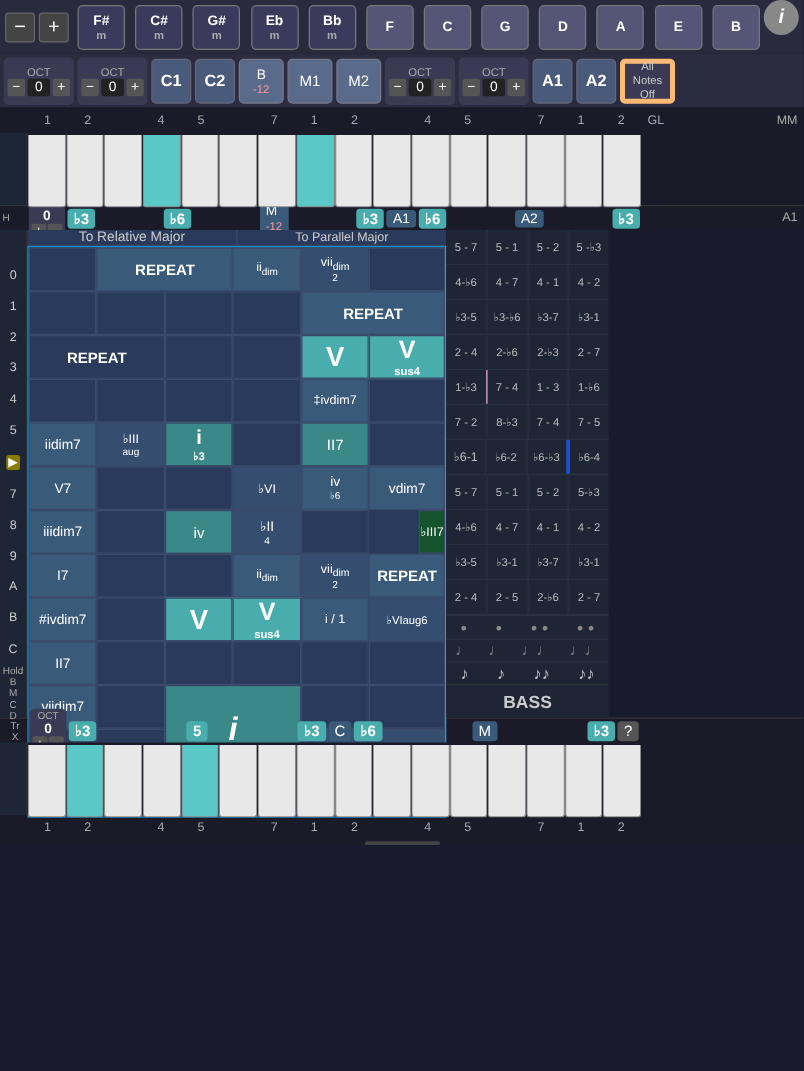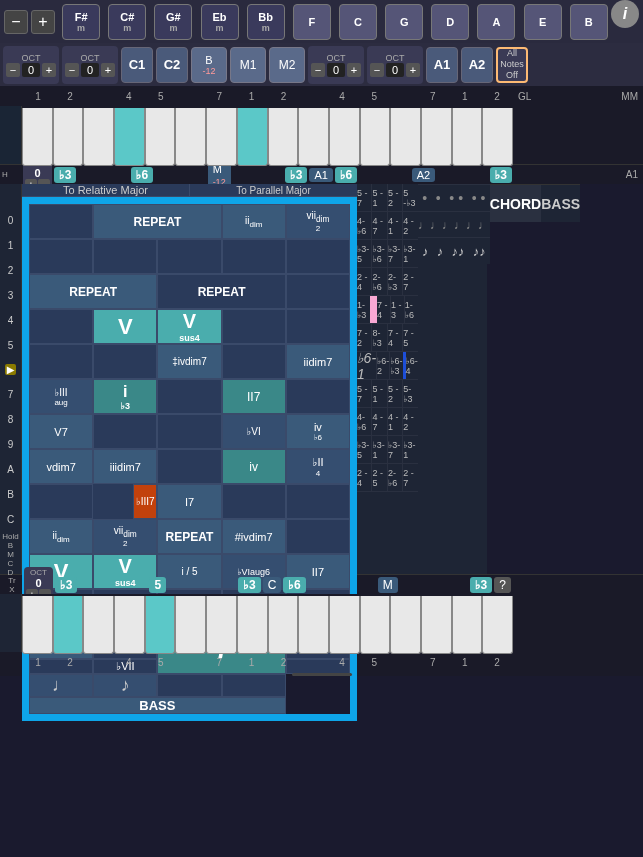--- a/index.html
+++ b/index.html
@@ -138,26 +138,26 @@
       height: 36px;
       flex: 1;
       display: flex;
       align-items: center;
       justify-content: center;
       cursor: pointer;
     }
     .all-notes-btn {
       background: #3a3a55;
       color: #ccc;
-      border: 2px solid #fdba74;
+      border: 4px solid #fdba74;
       border-radius: 4px;
       padding: 2px 9px;
       font-size: 10px;
       height: 36px;
-      width: 32px;
+      width: 44px;
       display: flex;
       align-items: center;
       justify-content: center;
       text-align: center;
       cursor: pointer;
     }
     .wkey {
       position: absolute;
       bottom: 0;
       background: #e8e8e8;
@@ -413,21 +413,21 @@
     </div>
   </div>
 
   <div style="width:335px;background:#2a3a5a;display:flex;flex-direction:column;">
 
     <div style="display:flex;height:24px;border-bottom:1px solid #3a4a6a;">
       <div style="flex:1;display:flex;align-items:center;justify-content:center;color:#ccc;font-size:11px;border-right:1px solid #3a4a6a;">To Relative Major</div>
       <div style="flex:1;display:flex;align-items:center;justify-content:center;color:#ccc;font-size:10px;">To Parallel Major</div>
     </div>
 
-    <div style="flex:1;display:grid;grid-template-rows:repeat(13,1fr);grid-template-columns:repeat(5,1fr);border:7px solid #0ea5e9;">
+    <div style="flex:1;display:grid;grid-template-rows:repeat(13,1fr);grid-template-columns:repeat(6,1fr);border:1px solid #0ea5e9;">
 
       <div style="background:#2a3a5a;border:1px solid #3a4a6a;display:flex;align-items:center;justify-content:center;color:#fff;font-size:11px;cursor:pointer;grid-column:span 1;"></div>
       <div style="background:#3a5a7a;border:1px solid #3a4a6a;display:flex;align-items:center;justify-content:center;color:#fff;font-size:12px;font-weight:bold;cursor:pointer;grid-column:span 2;">REPEAT</div>
       <div style="background:#3a5a7a;border:1px solid #3a4a6a;display:flex;align-items:center;justify-content:center;color:#fff;font-size:10px;cursor:pointer;text-align:center;">
           <span>ii<sub style="font-size:8px;">dim</sub></span>
         </div>
       <div style="background:#354e70;border:1px solid #3a4a6a;display:flex;align-items:center;justify-content:center;color:#fff;font-size:10px;cursor:pointer;text-align:center;flex-direction:column;">
           <span>vii<sub>dim</sub></span>
           <span style="font-size:8px;">2</span>
         </div>
@@ -481,42 +481,42 @@
       <div style="background:#3a5a7a;border:1px solid #3a4a6a;display:flex;align-items:center;justify-content:center;color:#fff;font-size:11px;cursor:pointer;">vdim7</div>
 
       <div style="background:#3a5a7a;border:1px solid #3a4a6a;display:flex;align-items:center;justify-content:center;color:#fff;font-size:11px;cursor:pointer;">iiidim7</div>
       <div style="background:#2a3a5a;border:1px solid #3a4a6a;"></div>
       <div style="background:#3a8888;border:1px solid #3a4a6a;display:flex;align-items:center;justify-content:center;color:#fff;font-size:12px;cursor:pointer;">iv</div>
       <div style="background:#354e70;border:1px solid #3a4a6a;display:flex;align-items:center;justify-content:center;color:#fff;font-size:11px;cursor:pointer;flex-direction:column;">
           <span>♭II</span>
           <sub style="font-size:8px;">4</sub>
         </div>
       <div style="background:#2a3a5a;border:1px solid #3a4a6a;"></div>
-      <div style="background:#c2410c;border:1px solid #3a4a6a;display:flex;align-items:center;justify-content:center;color:#fff;font-size:10px;cursor:pointer;margin-left:40px;">♭III7</div>
+      <div style="background:#14532d;border:1px solid #3a4a6a;display:flex;align-items:center;justify-content:center;color:#fff;font-size:10px;cursor:pointer;margin-left:40px;">♭III7</div>
 
       <div style="background:#3a5a7a;border:1px solid #3a4a6a;display:flex;align-items:center;justify-content:center;color:#fff;font-size:11px;cursor:pointer;">I7</div>
       <div style="background:#2a3a5a;border:1px solid #3a4a6a;"></div>
       <div style="background:#2a3a5a;border:1px solid #3a4a6a;"></div>
       <div style="background:#3a5a7a;border:1px solid #3a4a6a;display:flex;align-items:center;justify-content:center;color:#fff;font-size:10px;cursor:pointer;text-align:center;flex-direction:column;">
           <span>ii<sub style="font-size:8px;">dim</sub></span>
         </div>
       <div style="background:#354e70;border:1px solid #3a4a6a;display:flex;align-items:center;justify-content:center;color:#fff;font-size:10px;cursor:pointer;text-align:center;flex-direction:column;">
           <span>vii<sub>dim</sub></span>
           <sub style="font-size:8px;">2</sub>
         </div>
       <div style="background:#3a5a7a;border:1px solid #3a4a6a;display:flex;align-items:center;justify-content:center;color:#fff;font-size:12px;font-weight:bold;cursor:pointer;">REPEAT</div>
 
       <div style="background:#3a5a7a;border:1px solid #3a4a6a;display:flex;align-items:center;justify-content:center;color:#fff;font-size:11px;cursor:pointer;">#ivdim7</div>
       <div style="background:#2a3a5a;border:1px solid #3a4a6a;"></div>
       <div style="background:#4aadad;border:1px solid #3a4a6a;display:flex;align-items:center;justify-content:center;color:#fff;font-size:22px;font-weight:bold;cursor:pointer;">V</div>
       <div style="background:#4aadad;border:1px solid #3a4a6a;display:flex;align-items:center;justify-content:center;color:#fff;font-size:20px;font-weight:bold;cursor:pointer;flex-direction:column;">
           <span>V</span>
           <sub style="font-size:9px;">sus4</sub>
         </div>
-      <div style="background:#3a5a7a;border:1px solid #3a4a6a;display:flex;align-items:center;justify-content:center;color:#fff;font-size:10px;cursor:pointer;text-align:center;">i / 5</div>
+      <div style="background:#3a5a7a;border:1px solid #3a4a6a;display:flex;align-items:center;justify-content:center;color:#fff;font-size:10px;cursor:pointer;text-align:center;">i / 1</div>
       <div style="background:#354e70;border:1px solid #3a4a6a;display:flex;align-items:center;justify-content:center;color:#fff;font-size:9px;cursor:pointer;text-align:center;">♭VIaug6</div>
 
       <div style="background:#3a5a7a;border:1px solid #3a4a6a;display:flex;align-items:center;justify-content:center;color:#fff;font-size:11px;cursor:pointer;">II7</div>
       <div style="background:#2a3a5a;border:1px solid #3a4a6a;"></div>
       <div style="background:#2a3a5a;border:1px solid #3a4a6a;"></div>
       <div style="background:#2a3a5a;border:1px solid #3a4a6a;"></div>
       <div style="background:#2a3a5a;border:1px solid #3a4a6a;"></div>
       <div style="background:#2a3a5a;border:1px solid #3a4a6a;"></div>
 
       <div style="background:#3a5a7a;border:1px solid #3a4a6a;display:flex;align-items:center;justify-content:center;color:#fff;font-size:11px;cursor:pointer;">viidim7</div>
@@ -531,21 +531,21 @@
       <div style="background:#354e70;border:1px solid #3a4a6a;display:flex;align-items:center;justify-content:center;color:#ccc;font-size:18px;cursor:pointer;">♩</div>
       <div style="background:#354e70;border:1px solid #3a4a6a;display:flex;align-items:center;justify-content:center;color:#ccc;font-size:18px;cursor:pointer;">♪</div>
 
       <div style="background:#2a3a5a;border:1px solid #3a4a6a;"></div>
       <div style="background:#2a3a5a;border:1px solid #3a4a6a;"></div>
       <div style="background:#3a5a7a;border:1px solid #3a4a6a;display:flex;align-items:center;justify-content:center;color:#fff;font-size:13px;font-weight:bold;cursor:pointer;grid-column:span 4;">BASS</div>
 
     </div>
   </div>
 
-  <div style="width:130px;background:#1e2535;display:flex;flex-direction:row;">
+  <div style="width:130px;background:#1e2535;display:flex;flex-direction:column;">
 
     <div style="flex:1;display:flex;flex-direction:column;">
       <div style="display:flex;height:28px;border-bottom:1px solid #2a3040;">
         <div style="flex:1;border-right:1px solid #2a3040;display:flex;align-items:center;justify-content:center;color:#bbb;font-size:9px;cursor:pointer;">5 - 7</div>
         <div style="flex:1;border-right:1px solid #2a3040;display:flex;align-items:center;justify-content:center;color:#bbb;font-size:9px;cursor:pointer;">5 - 1</div>
         <div style="flex:1;border-right:1px solid #2a3040;display:flex;align-items:center;justify-content:center;color:#bbb;font-size:9px;cursor:pointer;">5 - 2</div>
         <div style="flex:1;display:flex;align-items:center;justify-content:center;color:#bbb;font-size:9px;cursor:pointer;">5 -♭3</div>
       </div>
       <div style="display:flex;height:28px;border-bottom:1px solid #2a3040;">
         <div style="flex:1;border-right:1px solid #2a3040;display:flex;align-items:center;justify-content:center;color:#bbb;font-size:9px;cursor:pointer;">4-♭6</div>
@@ -559,33 +559,33 @@
         <div style="flex:1;border-right:1px solid #2a3040;display:flex;align-items:center;justify-content:center;color:#bbb;font-size:9px;cursor:pointer;">♭3-7</div>
         <div style="flex:1;display:flex;align-items:center;justify-content:center;color:#bbb;font-size:9px;cursor:pointer;">♭3-1</div>
       </div>
       <div style="display:flex;height:28px;border-bottom:1px solid #2a3040;">
         <div style="flex:1;border-right:1px solid #2a3040;display:flex;align-items:center;justify-content:center;color:#bbb;font-size:9px;cursor:pointer;">2 - 4</div>
         <div style="flex:1;border-right:1px solid #2a3040;display:flex;align-items:center;justify-content:center;color:#bbb;font-size:9px;cursor:pointer;">2-♭6</div>
         <div style="flex:1;border-right:1px solid #2a3040;display:flex;align-items:center;justify-content:center;color:#bbb;font-size:9px;cursor:pointer;">2-♭3</div>
         <div style="flex:1;display:flex;align-items:center;justify-content:center;color:#bbb;font-size:9px;cursor:pointer;">2 - 7</div>
       </div>
       <div style="display:flex;height:28px;border-bottom:1px solid #2a3040;">
-        <div style="flex:1;border-right:7px solid #f9a8d4;display:flex;align-items:center;justify-content:center;color:#bbb;font-size:9px;cursor:pointer;">1-♭3</div>
+        <div style="flex:1;border-right:1px solid #f9a8d4;display:flex;align-items:center;justify-content:center;color:#bbb;font-size:9px;cursor:pointer;">1-♭3</div>
         <div style="flex:1;border-right:1px solid #2a3040;display:flex;align-items:center;justify-content:center;color:#bbb;font-size:9px;cursor:pointer;">7 - 4</div>
         <div style="flex:1;border-right:1px solid #2a3040;display:flex;align-items:center;justify-content:center;color:#bbb;font-size:9px;cursor:pointer;">1 - 3</div>
         <div style="flex:1;display:flex;align-items:center;justify-content:center;color:#bbb;font-size:9px;cursor:pointer;">1-♭6</div>
       </div>
       <div style="display:flex;height:28px;border-bottom:1px solid #2a3040;">
         <div style="flex:1;border-right:1px solid #2a3040;display:flex;align-items:center;justify-content:center;color:#bbb;font-size:9px;cursor:pointer;">7 - 2</div>
         <div style="flex:1;border-right:1px solid #2a3040;display:flex;align-items:center;justify-content:center;color:#bbb;font-size:9px;cursor:pointer;">8-♭3</div>
         <div style="flex:1;border-right:1px solid #2a3040;display:flex;align-items:center;justify-content:center;color:#bbb;font-size:9px;cursor:pointer;">7 - 4</div>
         <div style="flex:1;display:flex;align-items:center;justify-content:center;color:#bbb;font-size:9px;cursor:pointer;">7 - 5</div>
       </div>
       <div style="display:flex;height:28px;border-bottom:1px solid #2a3040;">
-        <div style="flex:1;border-right:1px solid #2a3040;display:flex;align-items:center;justify-content:center;color:#bbb;font-size:14px;cursor:pointer;font-style:italic;">♭6-1</div>
+        <div style="flex:1;border-right:1px solid #2a3040;display:flex;align-items:center;justify-content:center;color:#bbb;font-size:10px;cursor:pointer;">♭6-1</div>
         <div style="flex:1;border-right:1px solid #2a3040;display:flex;align-items:center;justify-content:center;color:#bbb;font-size:9px;cursor:pointer;">♭6-2</div>
         <div style="flex:1;border-right:3px solid #1d4ed8;display:flex;align-items:center;justify-content:center;color:#bbb;font-size:9px;cursor:pointer;">♭6-♭3</div>
         <div style="flex:1;display:flex;align-items:center;justify-content:center;color:#bbb;font-size:9px;cursor:pointer;">♭6-4</div>
       </div>
       <div style="display:flex;height:28px;border-bottom:1px solid #2a3040;">
         <div style="flex:1;border-right:1px solid #2a3040;display:flex;align-items:center;justify-content:center;color:#bbb;font-size:9px;cursor:pointer;">5 - 7</div>
         <div style="flex:1;border-right:1px solid #2a3040;display:flex;align-items:center;justify-content:center;color:#bbb;font-size:9px;cursor:pointer;">5 - 1</div>
         <div style="flex:1;border-right:1px solid #2a3040;display:flex;align-items:center;justify-content:center;color:#bbb;font-size:9px;cursor:pointer;">5 - 2</div>
         <div style="flex:1;display:flex;align-items:center;justify-content:center;color:#bbb;font-size:9px;cursor:pointer;">5-♭3</div>
       </div>
@@ -623,21 +623,20 @@
         <span style="color:#888;font-size:12px;">♩♩</span>
       </div>
       <div style="flex:1;display:flex;align-items:center;justify-content:space-around;">
         <span style="color:#ccc;font-size:13px;">♪</span>
         <span style="color:#ccc;font-size:13px;">♪</span>
         <span style="color:#ccc;font-size:13px;">♪♪</span>
         <span style="color:#ccc;font-size:13px;">♪♪</span>
       </div>
     </div>
 
-    <div style="height:38px;display:flex;align-items:center;justify-content:center;color:#fff;font-size:14px;font-weight:bold;background:#2a3040;border-top:1px solid #333;cursor:pointer;">CHORD</div>
 
     <div style="height:38px;display:flex;align-items:center;justify-content:center;color:#ccc;font-size:14px;font-weight:bold;background:#1e2535;border-top:1px solid #333;cursor:pointer;">BASS</div>
   </div>
 </div>
 
 <div style="display:flex;width:643px;height:20px;background:#1a1a28;align-items:center;border-top:1px solid #333;">
   <div style="width:22px;display:flex;flex-direction:column;font-size:8px;color:#aaa;padding-left:2px;align-items:center;">
     <span>Tr</span>
     <span>X</span>
   </div>

